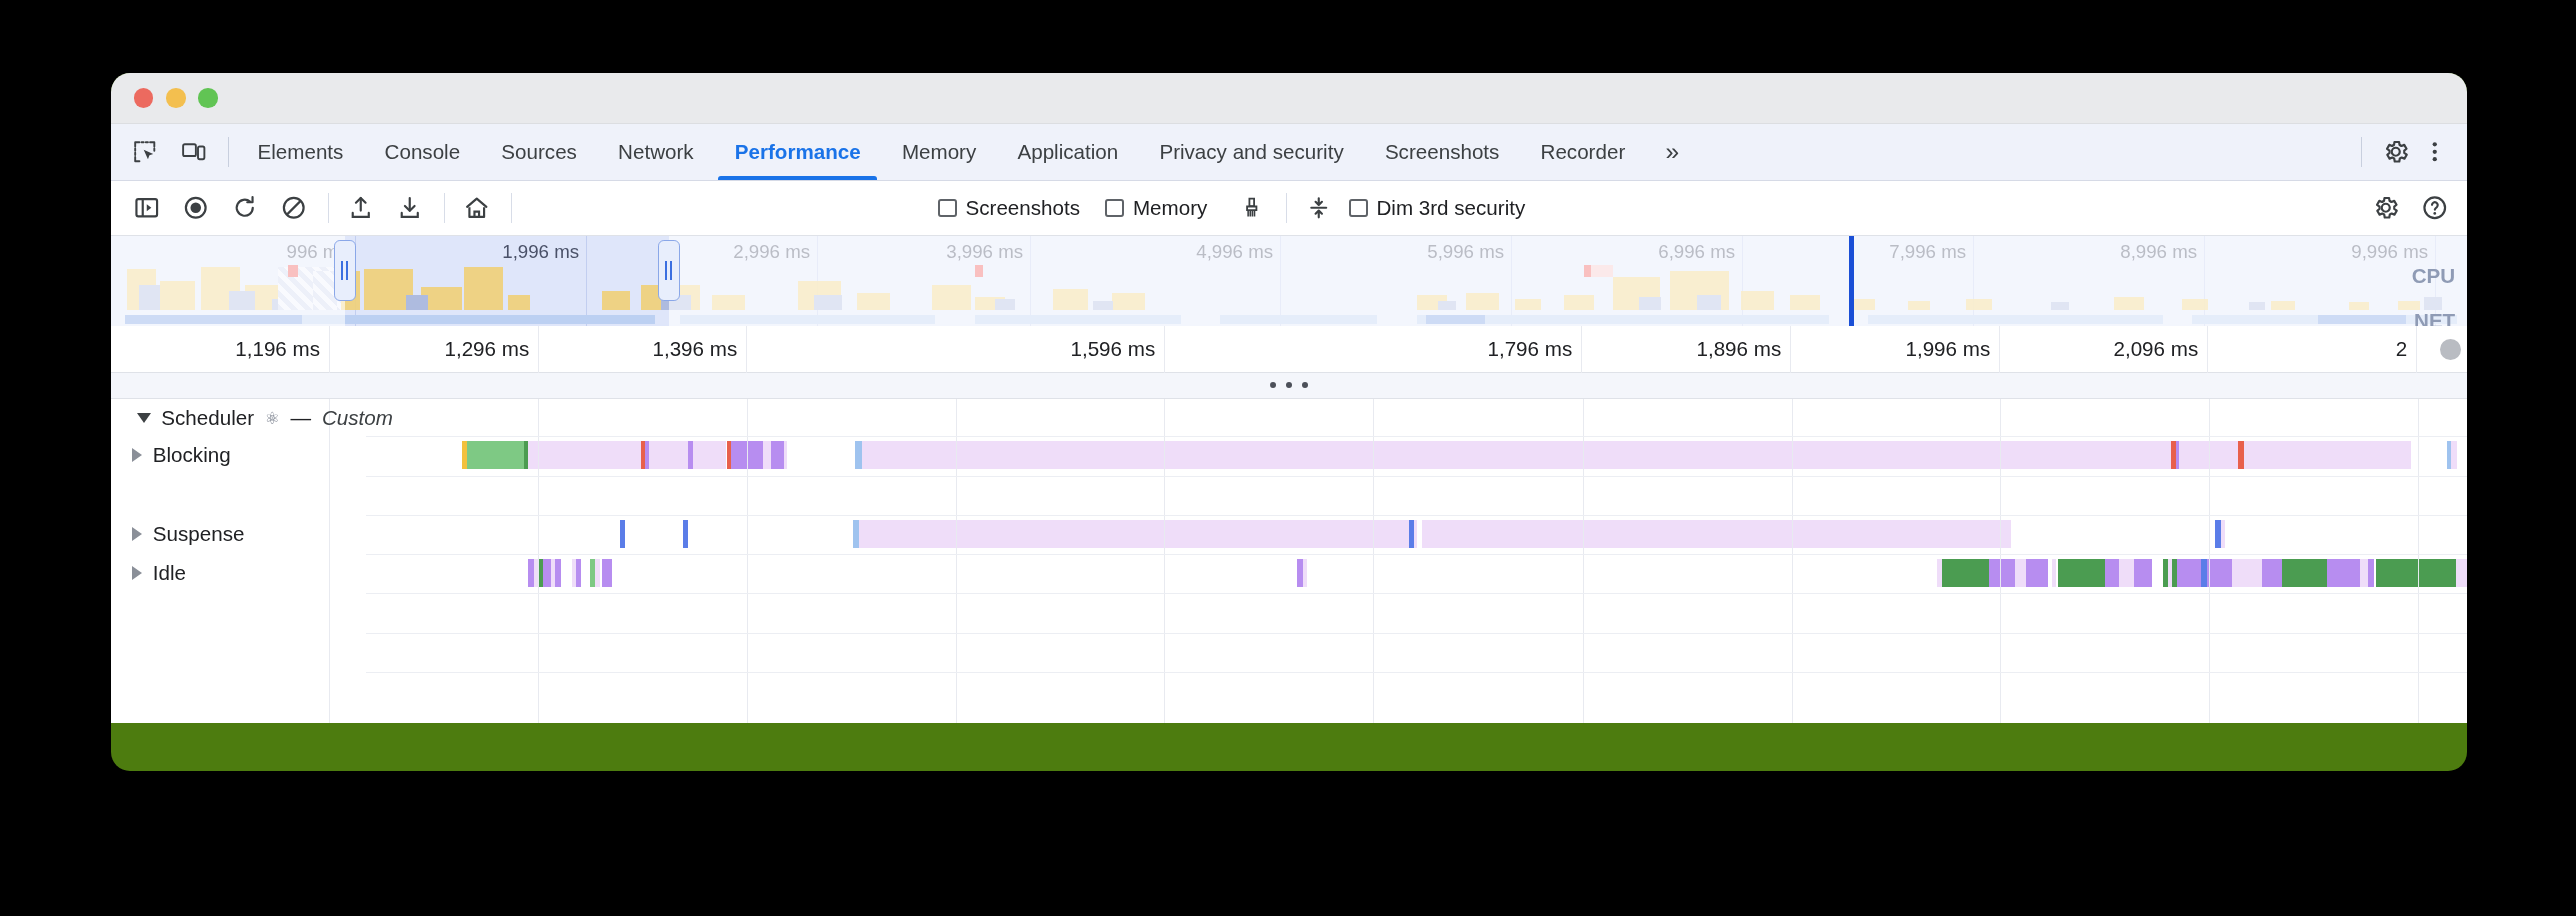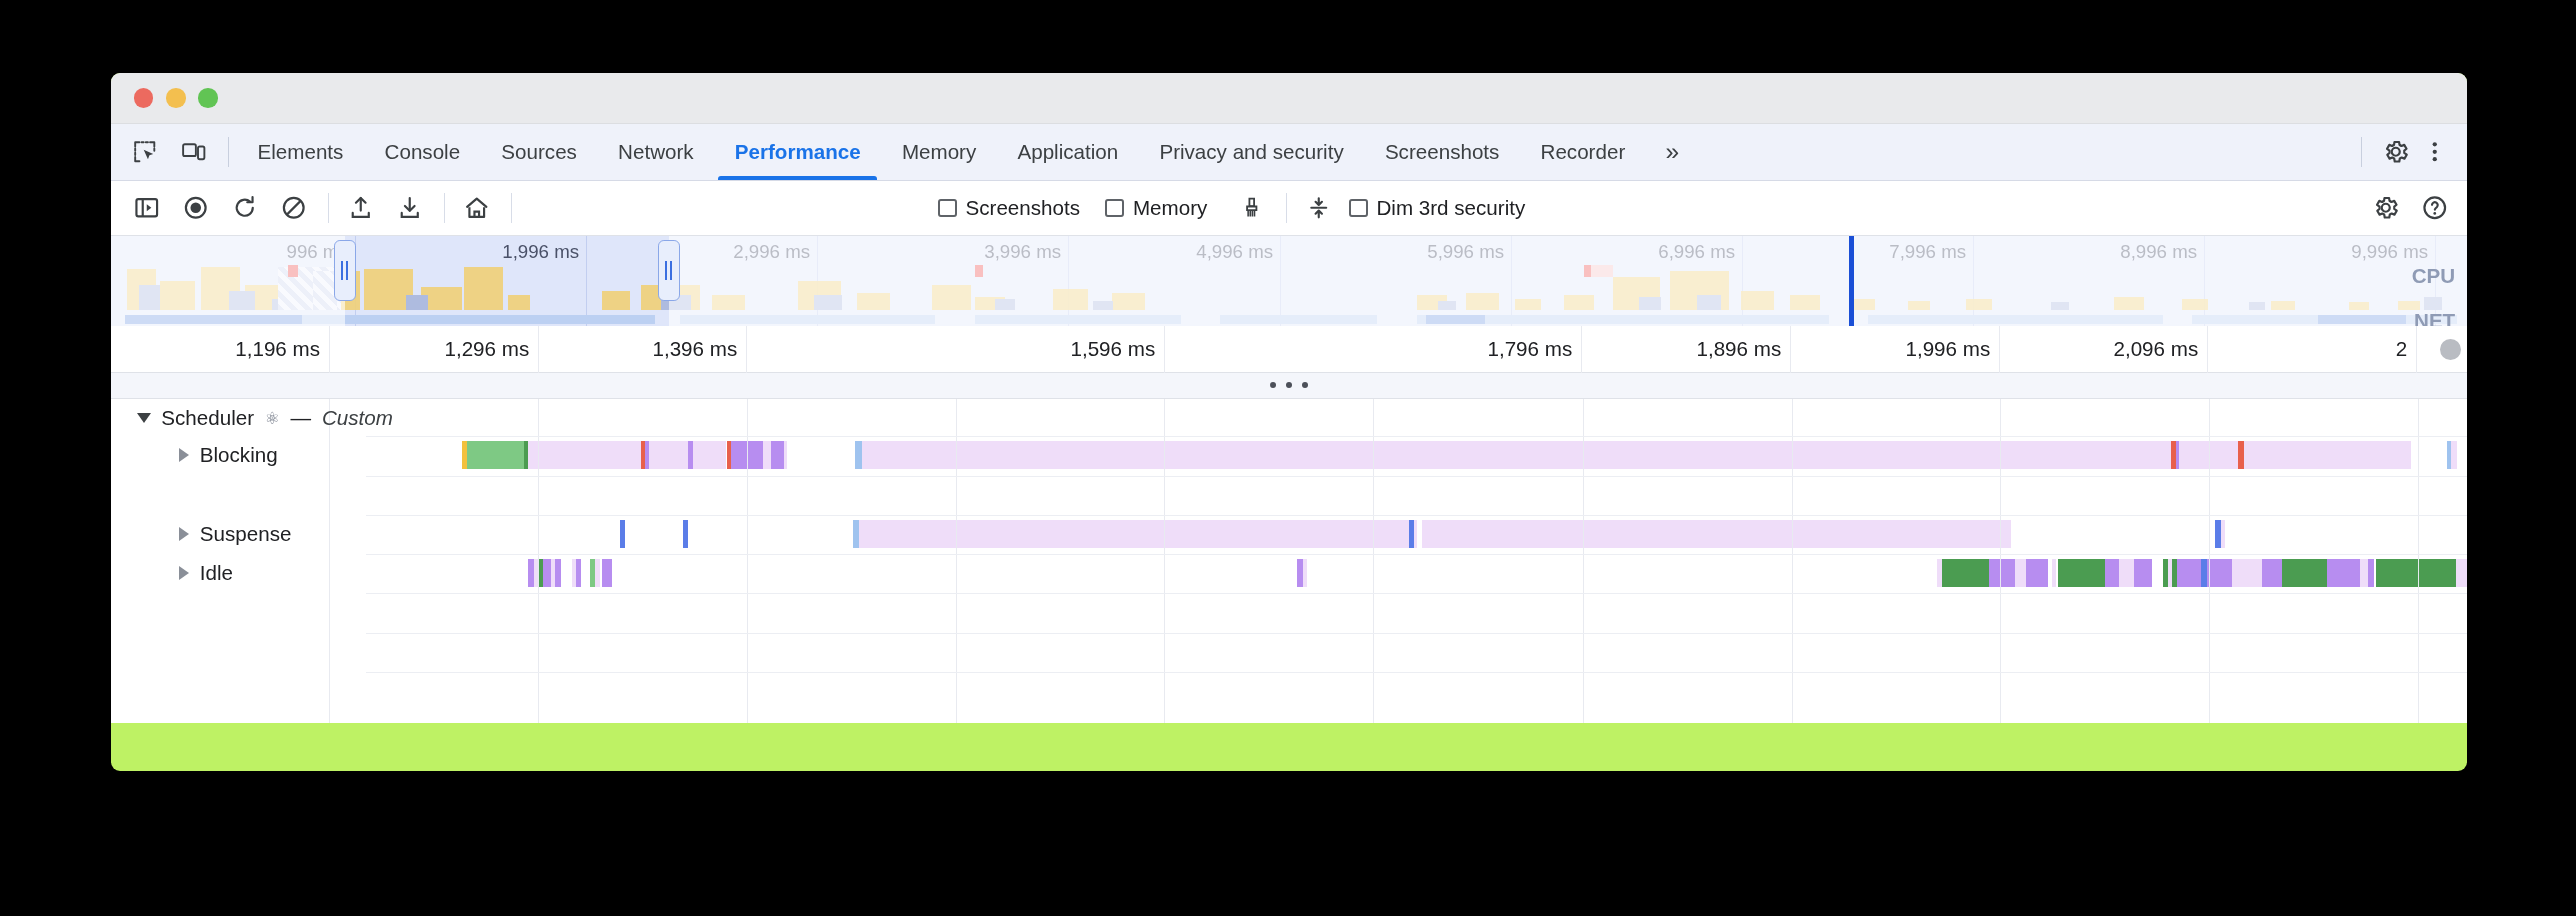--- a/index.html
+++ b/index.html
@@ -9,22 +9,22 @@
     font-family: "Liberation Sans", sans-serif;
     overflow: hidden;
   }
   #root { position: relative; width: 2576px; height: 917px; background: #000; }
 
   
   .window {
     position: absolute;
     left: 111px; top: 73px;
     width: 2356px; height: 698px;
-    background: #bef264;
-    border-radius: 9px;
+    background: #4d7c0f;
+    border-radius: 19px;
     overflow: hidden;
     box-shadow: 0 5.9px 25.5px rgba(0,0,0,.45);
   }
   .titlebar {
     height: 51px; background: #e9eaec;
     display: flex; align-items: center; padding-left: 22.6px;
     border-bottom: 1px solid #dcdee1;
   }
   .lights { display: flex; gap: 12.8px; }
   .light { width: 19.6px; height: 19.6px; border-radius: 50%; }
@@ -108,21 +108,21 @@
   
   .tracks { position: relative; height: 324px; background: #fff; overflow: hidden; }
   .grid-line { position: absolute; top: 0; bottom: 0; width: 1px; background: #e8eaf0; }
   .track-row { position: relative; height: 39px; }
   .row-label {
     position: absolute; left: 0; top: 0; height: 39px;
     display: flex; align-items: center; gap: 10.8px;
     font-size: 20.6px; color: #202124; padding-left: 25.5px; z-index: 4;
     background: transparent; cursor: pointer; white-space: nowrap;
   }
-  .row-label.sub { padding-left: 68px; }
+  .row-label.sub { padding-left: 21px; }
   .tri { width: 0; height: 0; }
   .tri.down { border-left: 7.9px solid transparent; border-right: 7.9px solid transparent; border-top: 10.8px solid #3c4043; }
   .tri.right { border-top: 7.9px solid transparent; border-bottom: 7.9px solid transparent; border-left: 10.8px solid #8a8f98; }
   .grp-custom { font-style: italic; color: #3c4043; }
   .atom { color: #6b7280; font-size: 16.7px; }
   .bars { position: absolute; left: 0; right: 0; top: 5.9px; height: 27.5px; }
   .bar { position: absolute; top: 0; height: 27.5px; }
   .sepline { position: absolute; left: 255px; right: 0; height: 1px; background: #eceef3; }
 </style>
 </head>
@@ -310,21 +310,21 @@
       <div class="ov-ruler" id="ov-ruler">
           <div class="ov-tick" style="left: 13.7px; width: 231px;">
             <span>996 ms</span>
           </div>
           <div class="ov-tick" style="left: 245px; width: 231px;">
             <span>1,996 ms</span>
           </div>
           <div class="ov-tick" style="left: 476px; width: 231px;">
             <span>2,996 ms</span>
           </div>
-          <div class="ov-tick" style="left: 727px; width: 231px; text-align: right;">
+          <div class="ov-tick" style="left: 689px; width: 231px; text-align: right;">
             <span>3,996 ms</span>
           </div>
           <div class="ov-tick" style="left: 939px; width: 231px;">
             <span>4,996 ms</span>
           </div>
           <div class="ov-tick" style="left: 1170px; width: 231px;">
             <span>5,996 ms</span>
           </div>
           <div class="ov-tick" style="left: 1401px; width: 231px;">
             <span>6,996 ms</span>

